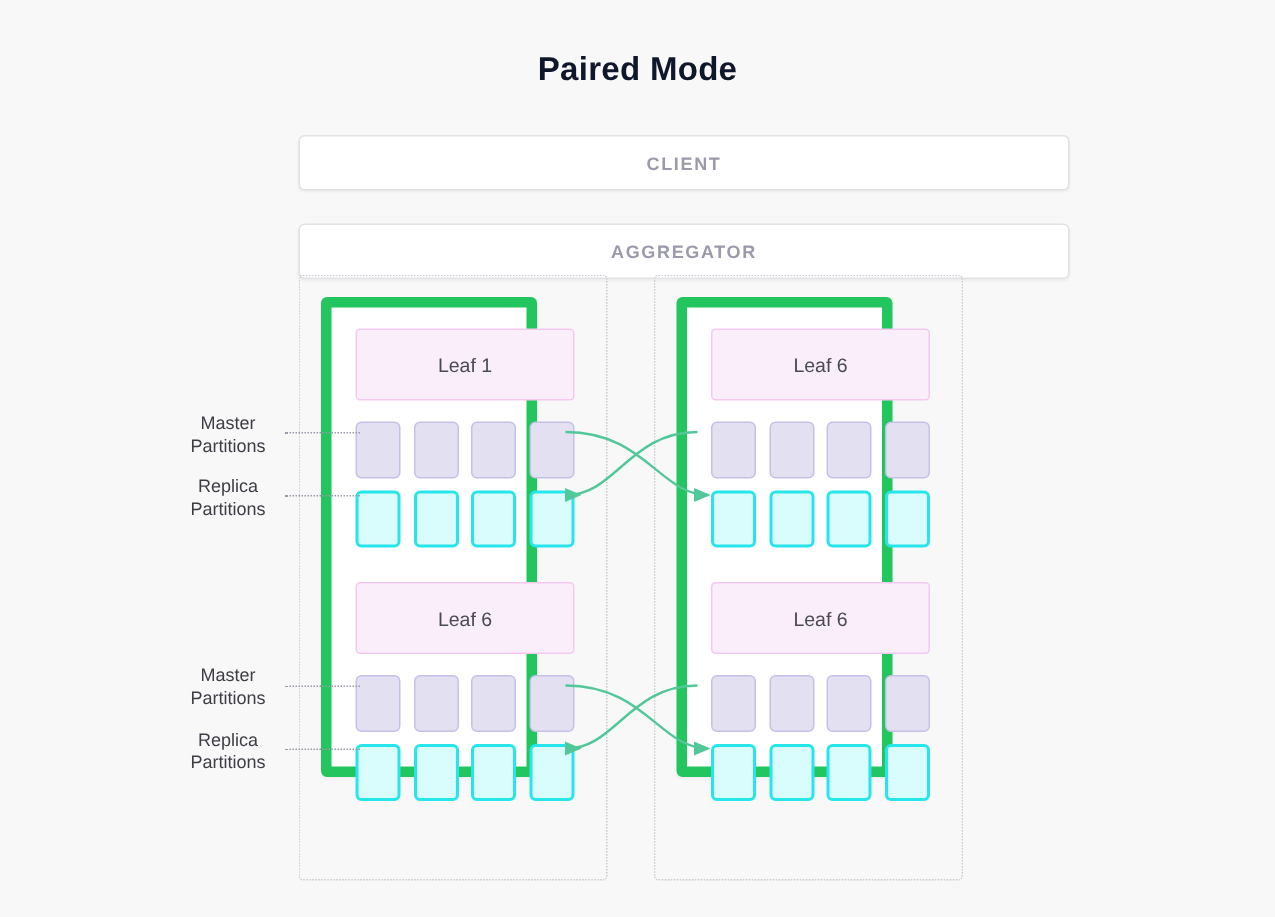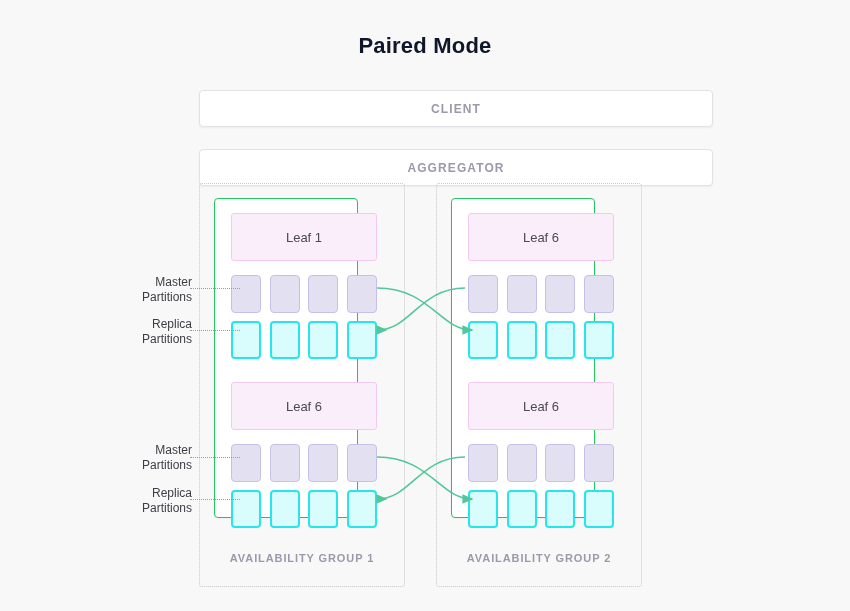--- a/index.html
+++ b/index.html
@@ -68,21 +68,21 @@
   }
 
   
   .leaf-card {
     position: absolute;
     left: 14px;
     width: 144px;
     top: 14px;
     height: 320px;
     background: #ffffff;
-    border: 1px solid #22c55e;
+    border: 7px solid #22c55e;
     border-radius: 4px;
     box-shadow: 0 1px 2px rgba(0,0,0,0.04);
   }
 
   .leaf-section {
     position: absolute;
     left: 0; width: 100%;
   }
   .leaf-section.upper { top: 14px; }
   .leaf-section.lower { top: 183px; }
@@ -123,21 +123,21 @@
   }
   .partition.replica {
     background: #d9fdfd;
     border: 2px solid #26e6ec;
   }
 
   
   .side-label {
     position: absolute;
     width: 80px;
-    text-align: right;
+    text-align: center;
     font-size: 12px;
     line-height: 15px;
     color: #3d3d46;
   }
   #label-master-1 { left: 112px; top: 275px; }
   #label-replica-1 { left: 112px; top: 317px; }
   #label-master-2 { left: 112px; top: 443px; }
   #label-replica-2 { left: 112px; top: 486px; }
 
   .leader {
@@ -203,21 +203,20 @@
       </div>
       <div class="partition-row replica">
         <div class="partition replica"></div>
         <div class="partition replica"></div>
         <div class="partition replica"></div>
         <div class="partition replica"></div>
       </div>
     </div>
 
   </div>
-  <div class="avail-label">AVAILABILITY GROUP 1</div>
 </div>
 
 <div class="avail-group" id="avail-group-2">
   <div class="leaf-card">
 
     <div class="leaf-section upper">
       <div class="leaf-header">
         <span>Leaf 6</span>
       </div>
       <div class="partition-row master">
@@ -246,21 +245,20 @@
       </div>
       <div class="partition-row replica">
         <div class="partition replica"></div>
         <div class="partition replica"></div>
         <div class="partition replica"></div>
         <div class="partition replica"></div>
       </div>
     </div>
 
   </div>
-  <div class="avail-label">AVAILABILITY GROUP 2</div>
 </div>
 
 <div class="side-label" id="label-master-1">
   <div>Master</div>
   <div>Partitions</div>
 </div>
 <div class="side-label" id="label-replica-1">
   <div>Replica</div>
   <div>Partitions</div>
 </div>

